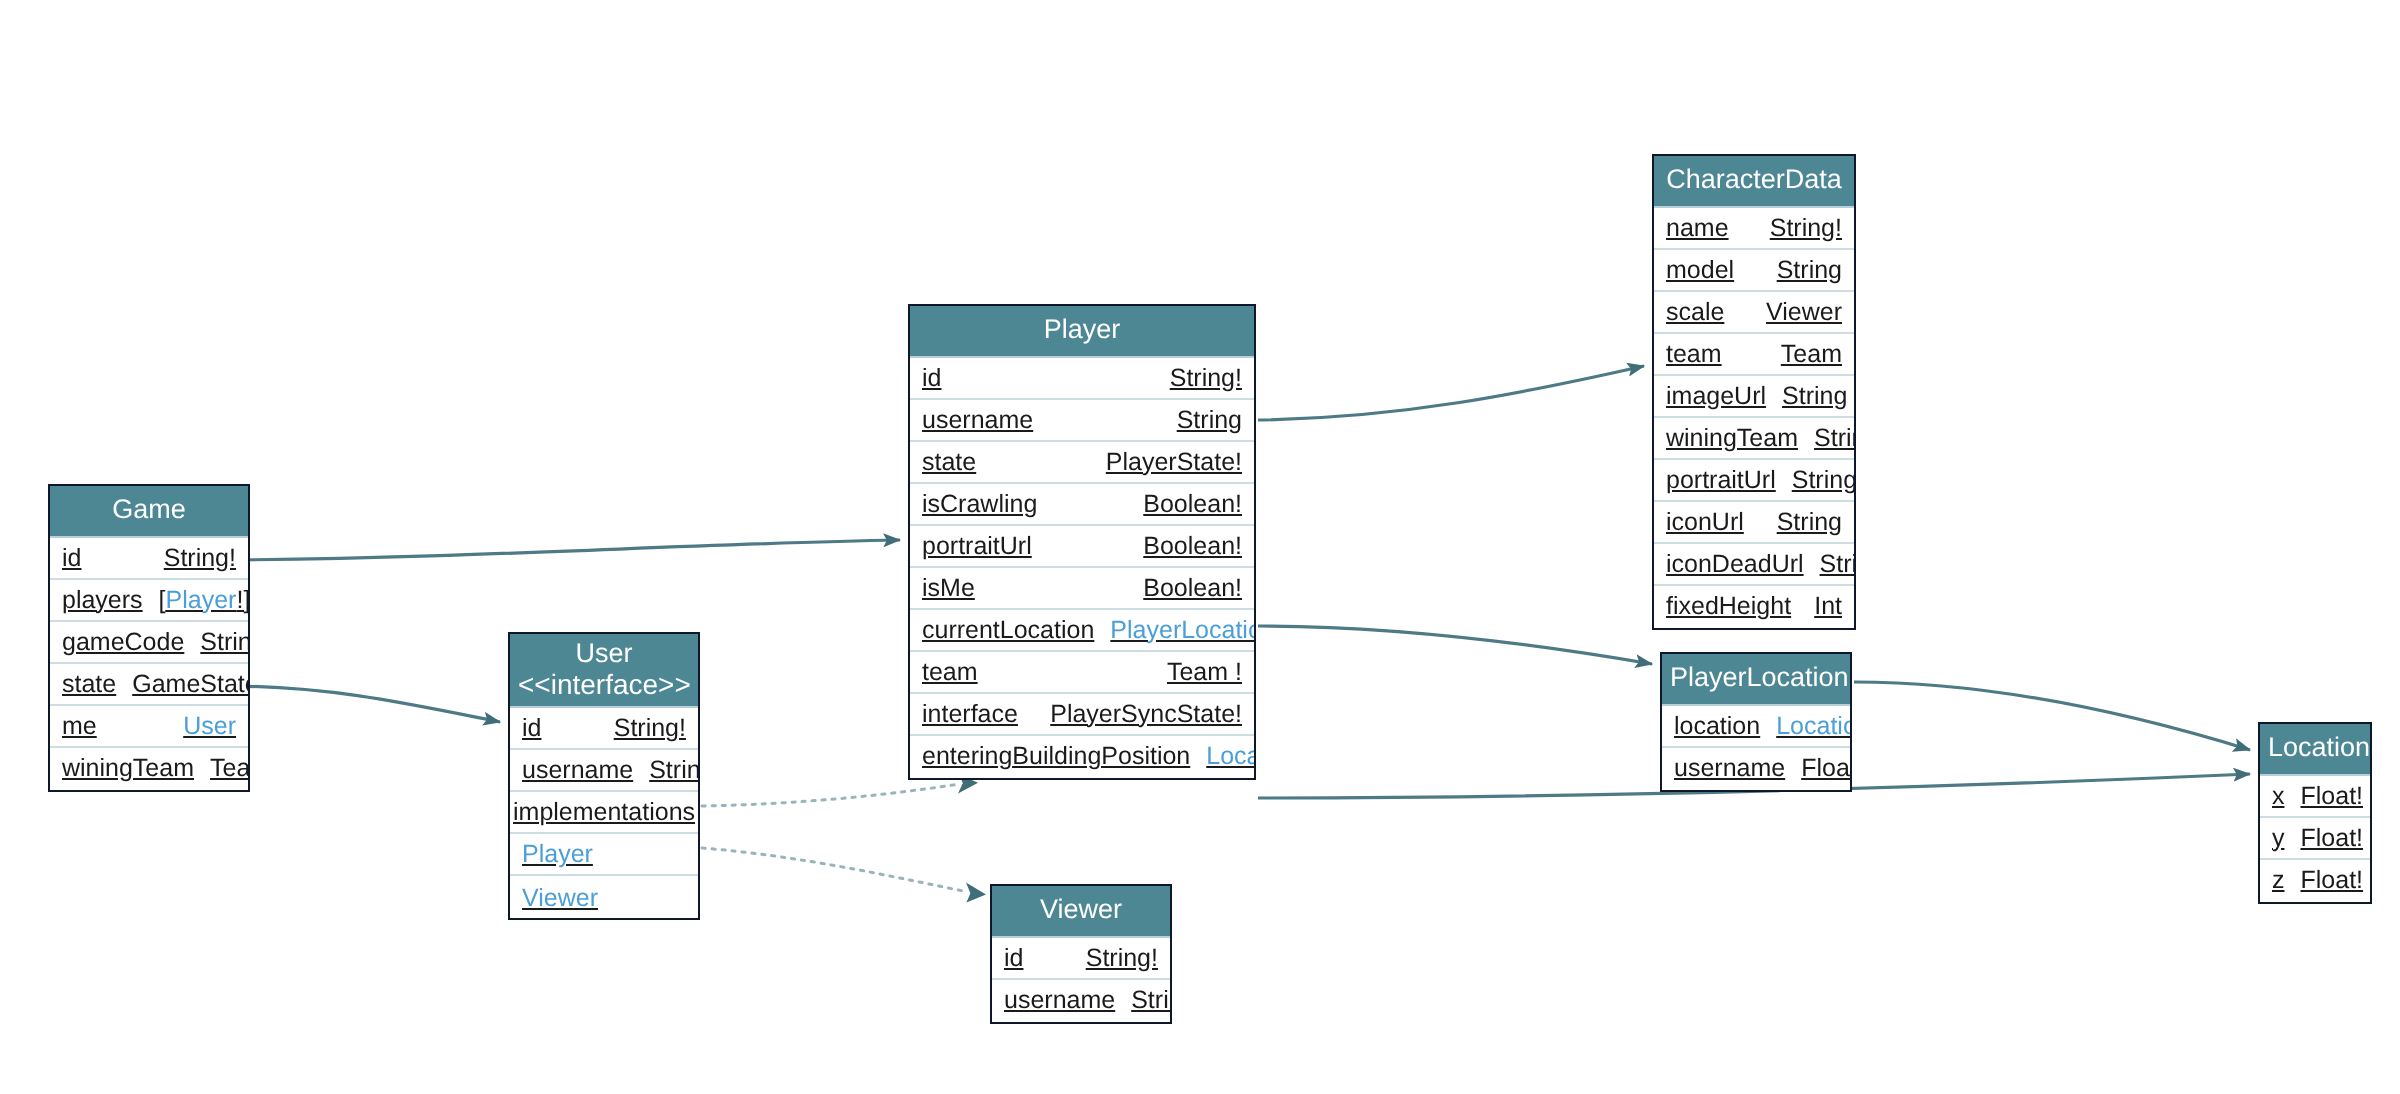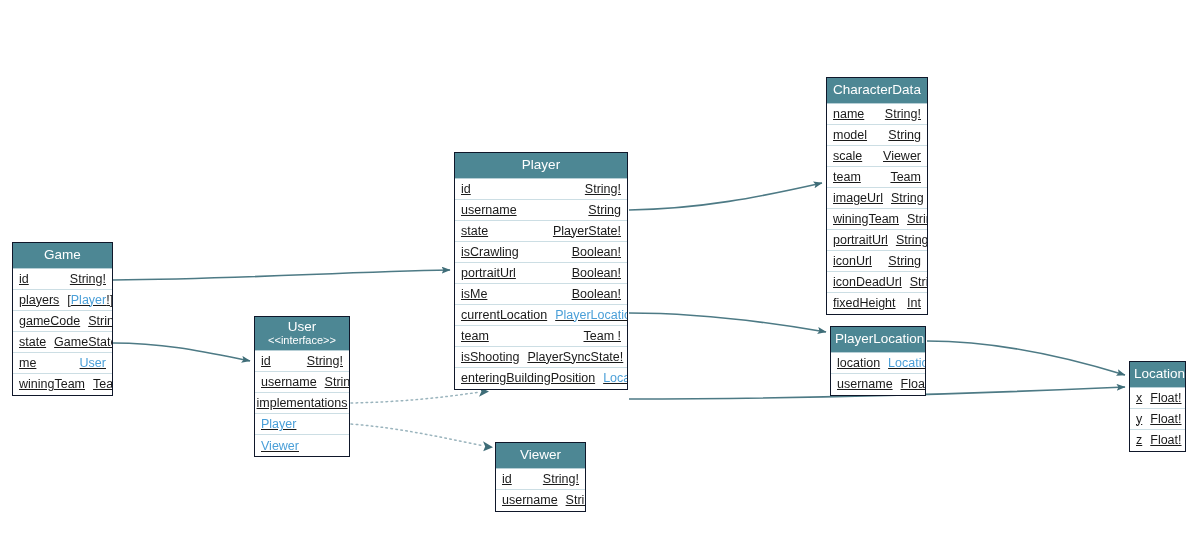--- a/index.html
+++ b/index.html
@@ -50,21 +50,21 @@
     text-align: center;
     font-size: 13.5px;
     line-height: 1.0;
     padding: 5px 4px 6px 4px;
     border-bottom: 1px solid #b7cfd6;
     white-space: nowrap;
     overflow: hidden;
   }
   .entity-header .stereotype {
     display: block;
-    font-size: 11px;
+    font-size: 14px;
     line-height: 1.05;
     margin-top: 1px;
   }
   .entity-header.two-line {
     padding-top: 3px;
     padding-bottom: 4px;
   }
 
   .row {
     box-sizing: border-box;
@@ -135,21 +135,21 @@
       <path d="M351,403 C400,402 440,398 480,392"></path>
       <path d="M351,424 C400,428 440,437 484,446"></path>
     </g>
     <g>
       <path d="M479,396.8 L489,391.4 L479.6,387.2 L481.4,391.6 Z" fill="#3f6d78"></path>
       <path d="M483,441.3 L493,447.2 L483.2,451.2 L485.2,446.6 Z" fill="#3f6d78"></path>
     </g>
   </svg>
 
   <div id="entities">
-      <div class="entity" style="left: 12px; top: 226px; width: 101px;">
+      <div class="entity" style="left: 24px; top: 226px; width: 101px;">
         <div class="entity-header"><span>Game</span></div>
         <div class="row">
           <span class="fname">id</span>
           <span class="ftype">String!</span>
         </div>
         <div class="row">
           <span class="fname">players</span>
           <span class="ftype"><span>[</span><span class="link">Player</span><span>!]</span></span>
         </div>
         <div class="row">
@@ -217,21 +217,21 @@
         </div>
         <div class="row">
           <span class="fname">currentLocation</span>
           <span class="ftype"><span></span><span class="link">PlayerLocation</span></span>
         </div>
         <div class="row">
           <span class="fname">team</span>
           <span class="ftype">Team !</span>
         </div>
         <div class="row">
-          <span class="fname">isShooting</span>
+          <span class="fname">interface</span>
           <span class="ftype">PlayerSyncState!</span>
         </div>
         <div class="row">
           <span class="fname">enteringBuildingPosition</span>
           <span class="ftype"><span></span><span class="link">Location</span><span></span></span>
         </div>
       </div>
       <div class="entity" style="left: 495px; top: 426px; width: 91px;">
         <div class="entity-header"><span>Viewer</span></div>
         <div class="row">

